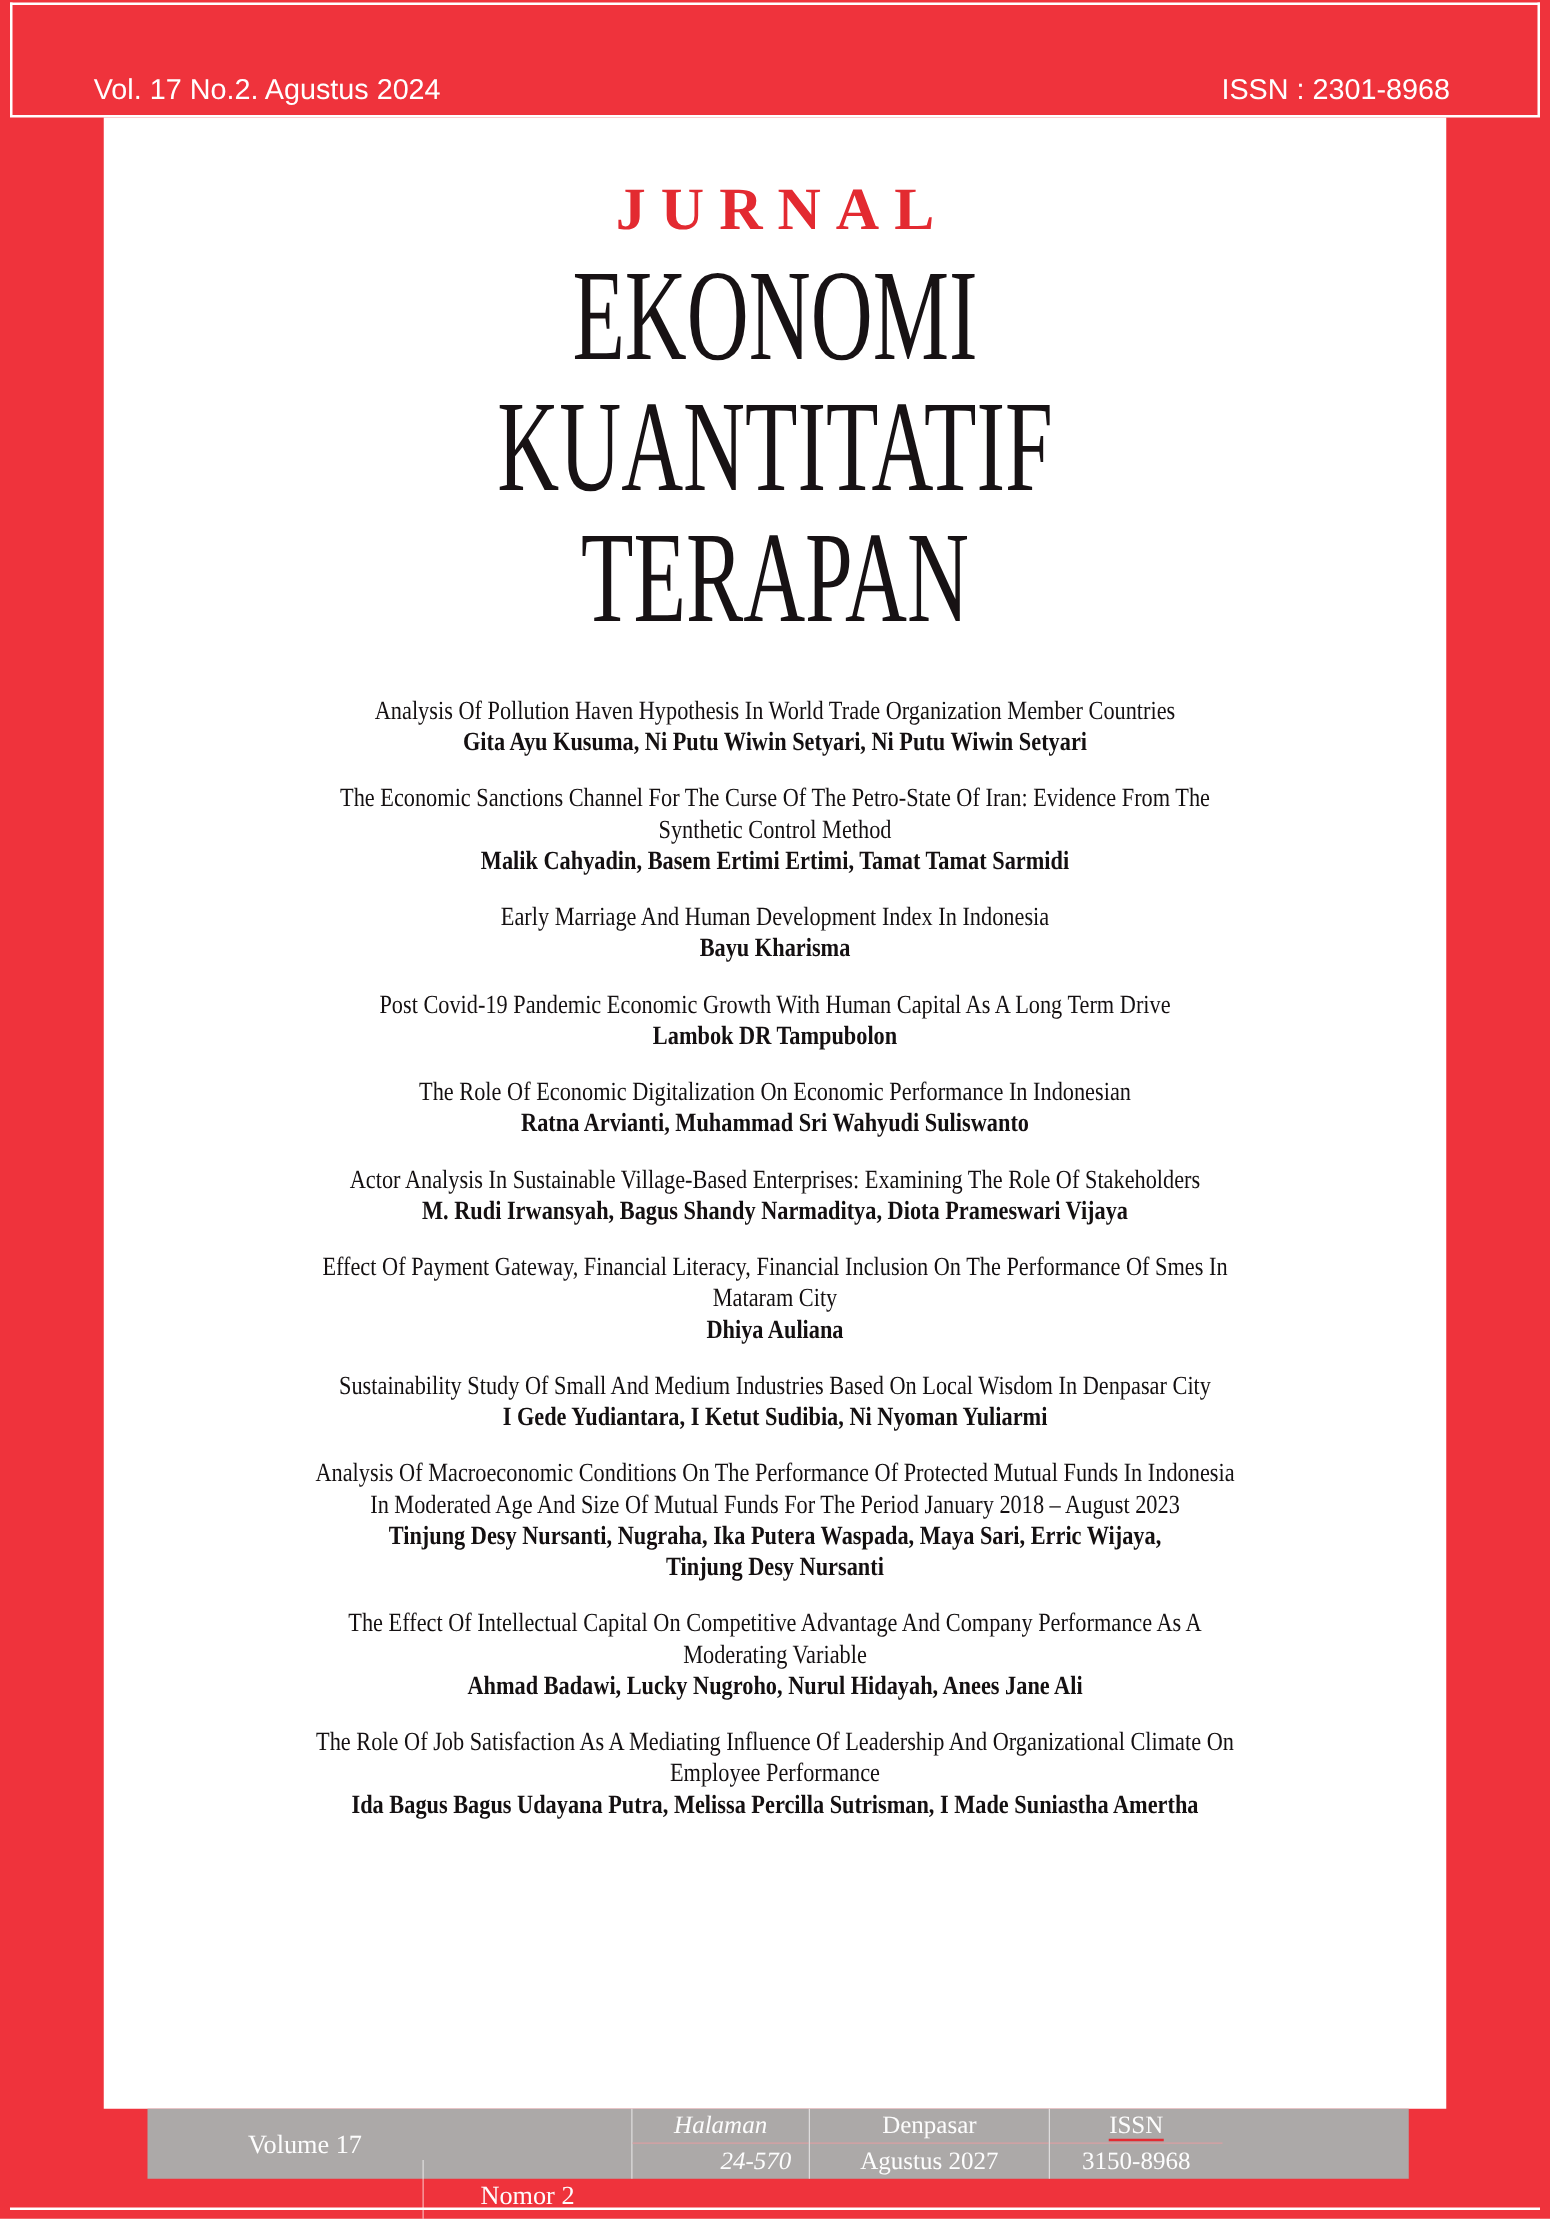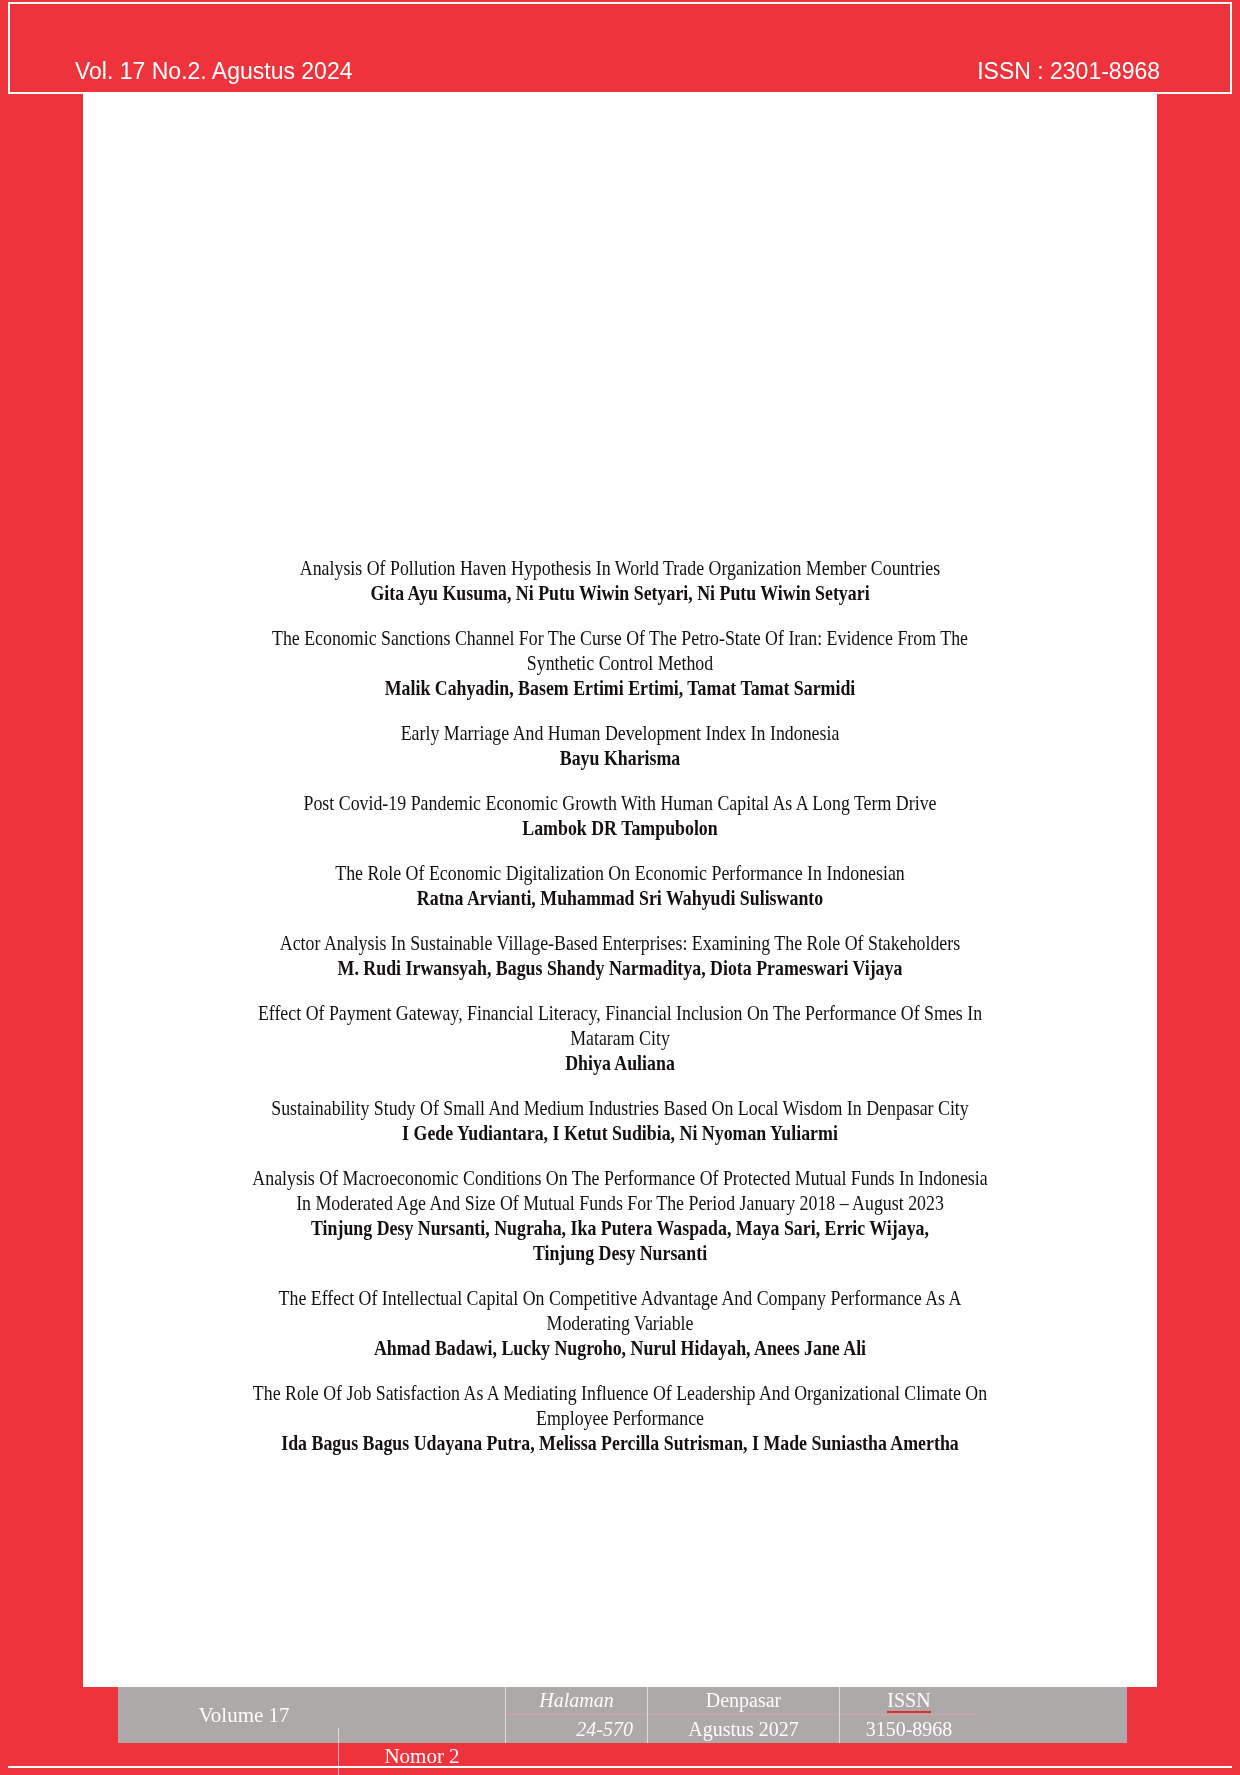--- a/index.html
+++ b/index.html
@@ -80,20 +80,28 @@
   <div class="frame-bottom"></div>
 
   <div class="header">
     <span>Vol. 17 No.2. Agustus 2024</span>
     <span>ISSN : 2301-8968</span>
   </div>
   <div class="header-rule"></div>
 
   <div class="page">
 
+    <div class="masthead">
+      <div class="jurnal">JURNAL</div>
+      <div class="big-lines">
+        <div class="big-line">EKONOMI</div>
+        <div class="big-line">KUANTITATIF</div>
+        <div class="big-line">TERAPAN</div>
+      </div>
+    </div>
 
     <div class="articles" id="articles">
         <div class="article">
           <div class="t-line">Analysis Of Pollution Haven Hypothesis In World Trade Organization Member Countries</div>
           <div class="a-line">Gita Ayu Kusuma, Ni Putu Wiwin Setyari, Ni Putu Wiwin Setyari</div>
         </div>
         <div class="article">
           <div class="t-line">The Economic Sanctions Channel For The Curse Of The Petro-State Of Iran: Evidence From The</div>
           <div class="t-line">Synthetic Control Method</div>
           <div class="a-line">Malik Cahyadin, Basem Ertimi Ertimi, Tamat Tamat Sarmidi</div>

